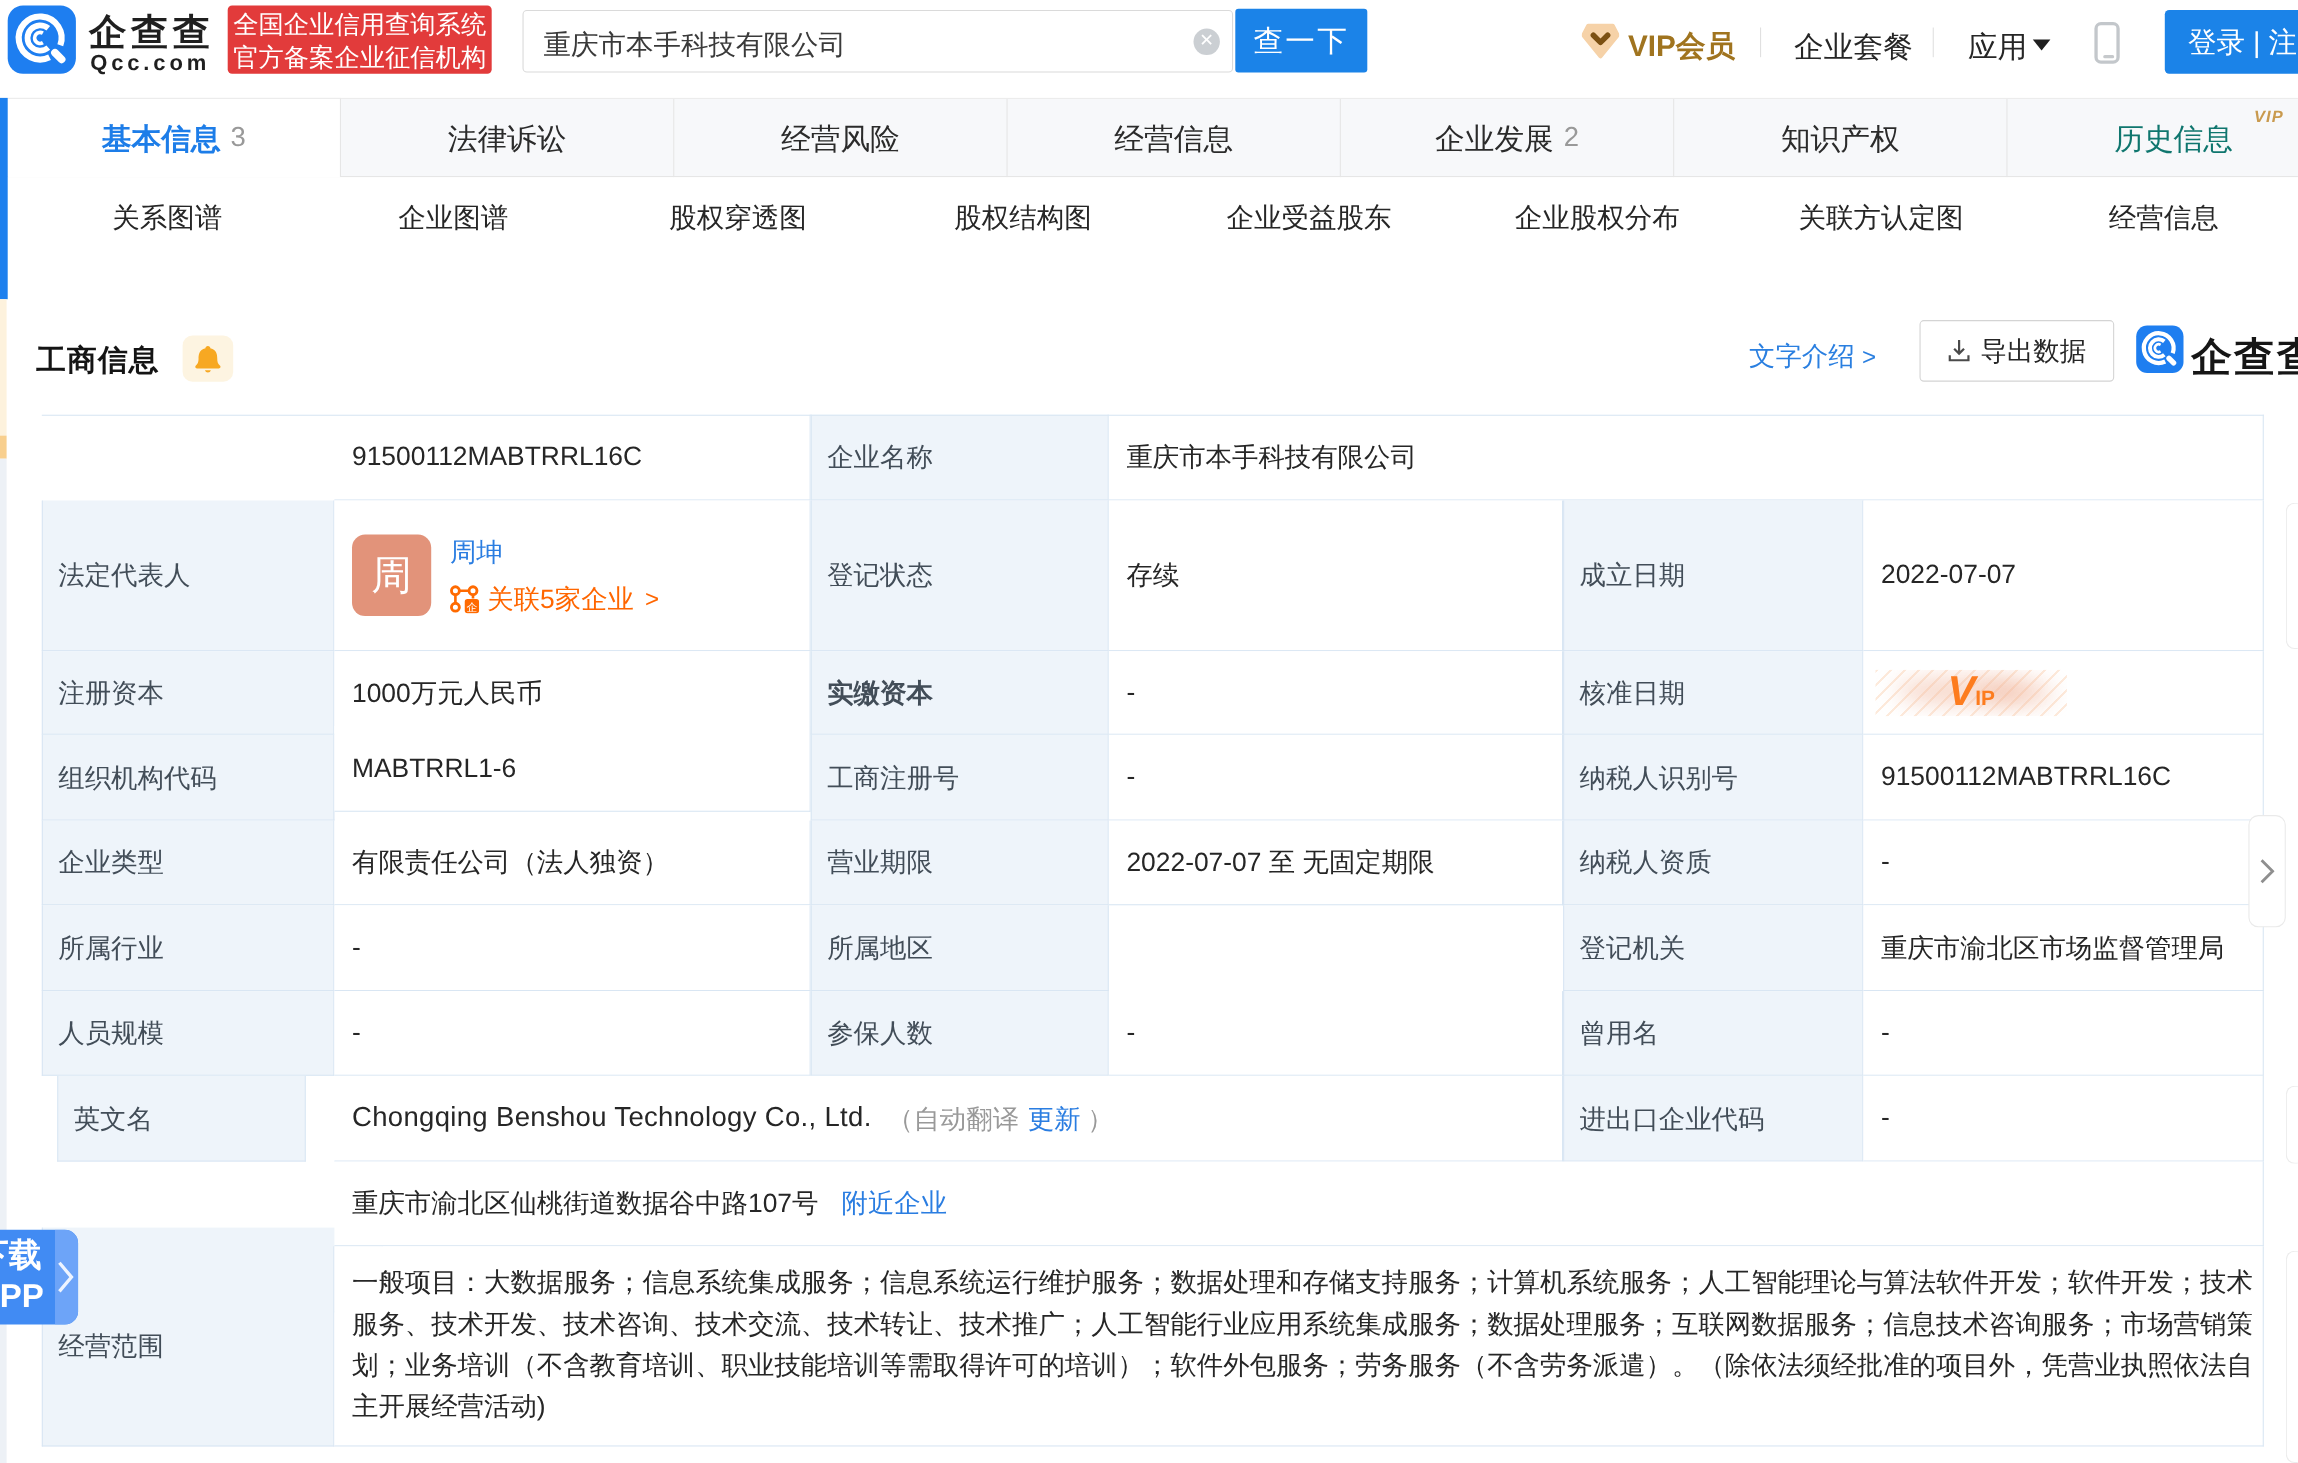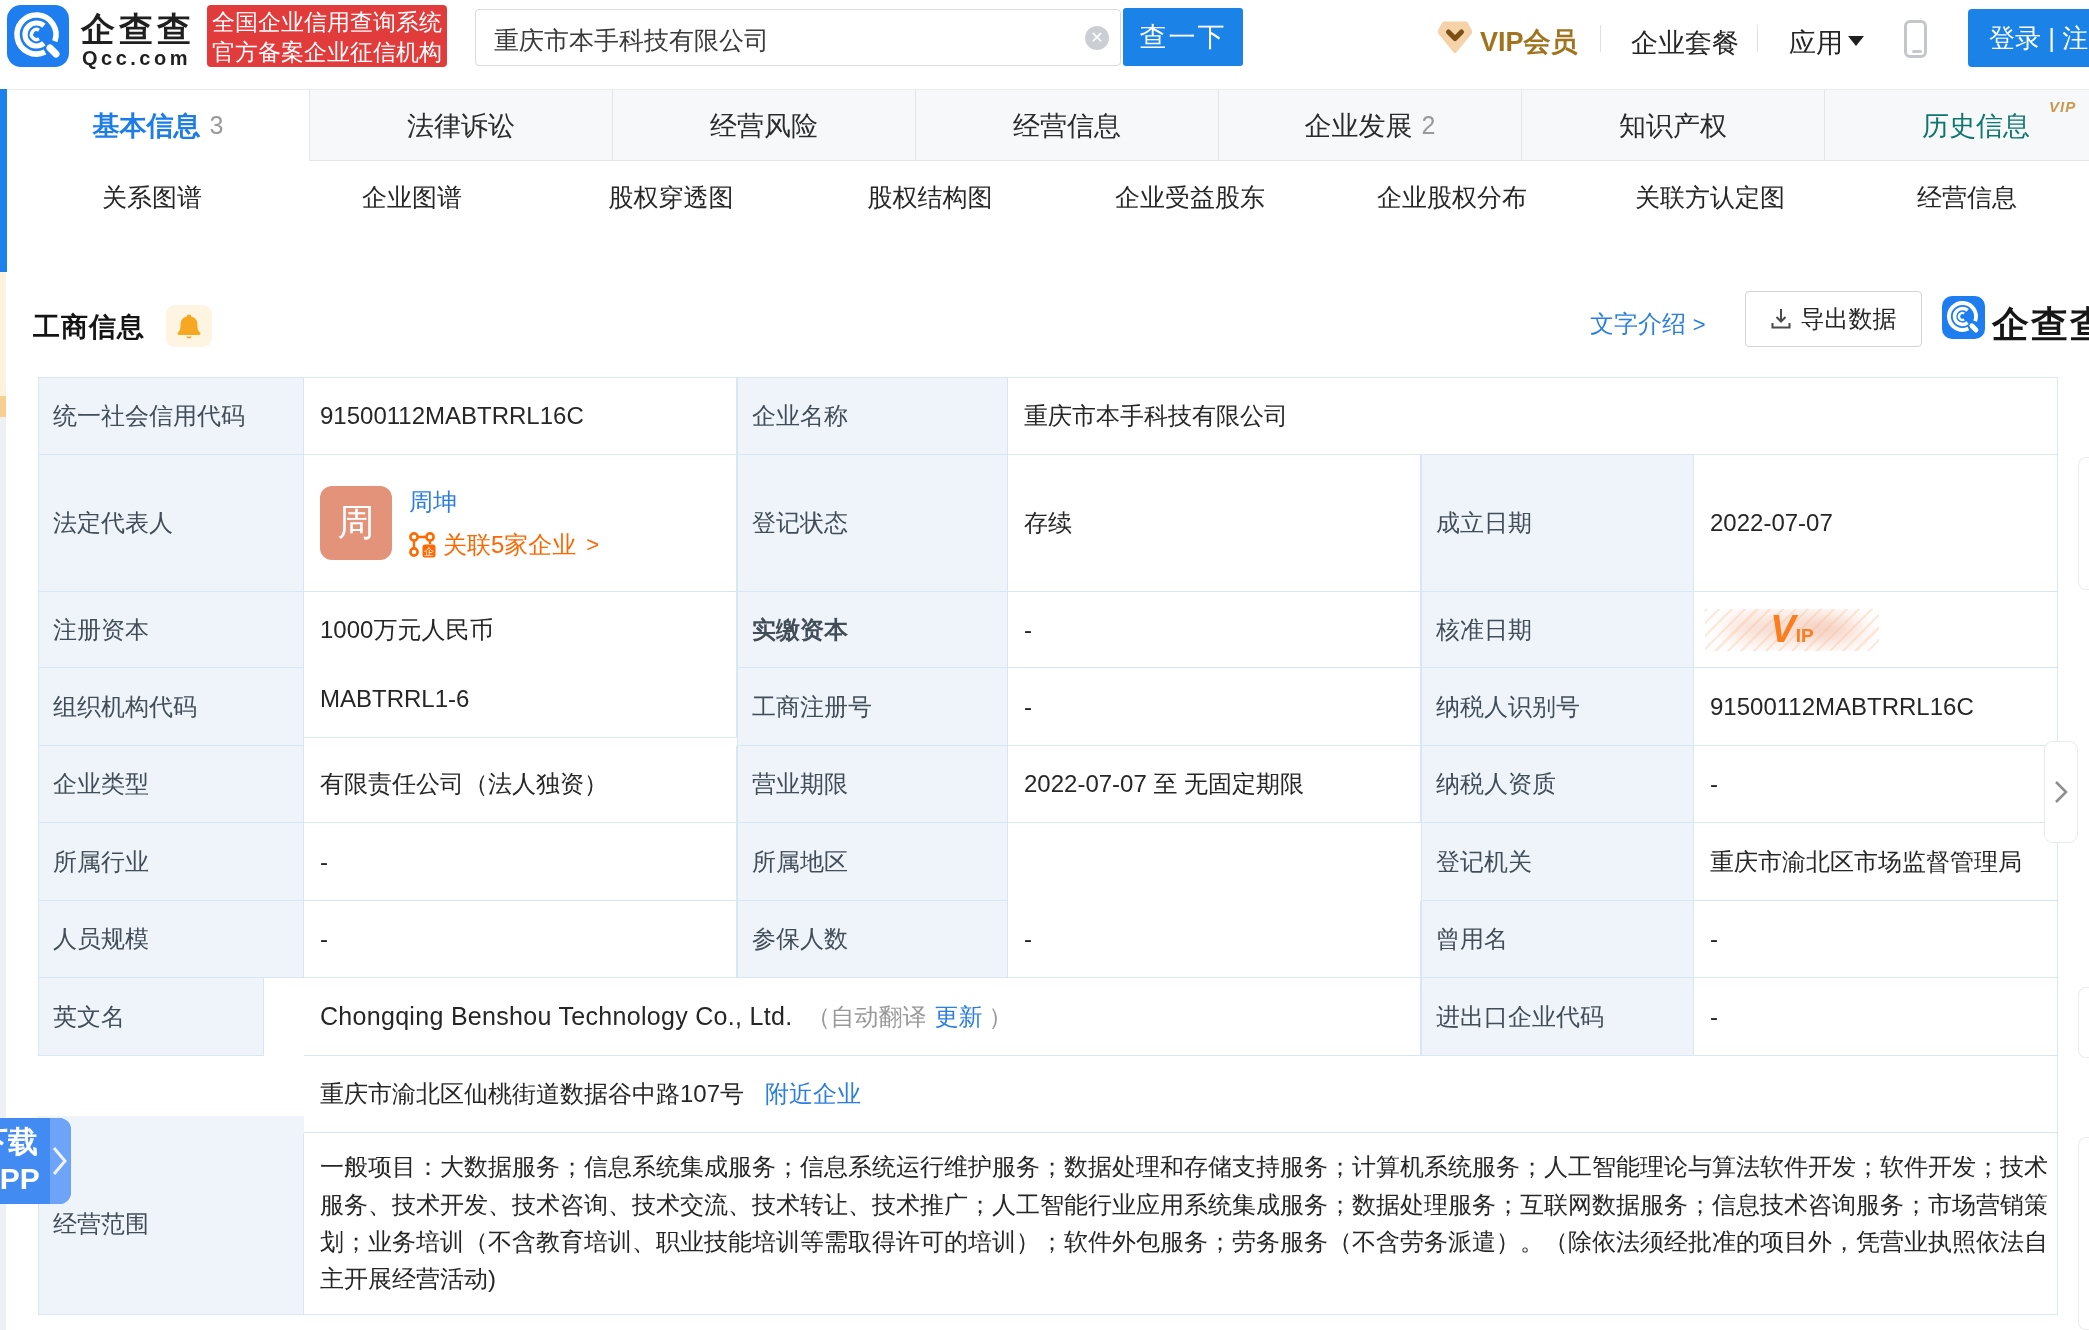--- a/index.html
+++ b/index.html
@@ -165,21 +165,20 @@
       <g fill="none" stroke="#fff">
         <path d="M38.05 47.03 A19.5 19.5 0 1 1 47.82 36.17" stroke-width="5.6"></path>
         <path d="M36.89 38.31 A11.5 11.5 0 1 1 36.89 20.69" stroke-width="5.2"></path>
         <path d="M32 33.83 A5 5 0 1 1 32 25.17" stroke-width="3.4"></path>
         <path d="M43 43 L49 49" stroke-width="7" stroke-linecap="round"></path>
       </g>
   </svg></div>
   <div class="mbrand">企查查</div>
 
   <div class="tabletop"></div>
-  <div class="cell lab" style="left:38px;top:377px;width:266px;height:78px;">统一社会信用代码</div>
 <div class="cell val" style="left:304px;top:377px;width:433px;height:78px;">91500112MABTRRL16C</div>
 <div class="cell lab" style="left:737px;top:377px;width:271px;height:78px;">企业名称</div>
 <div class="cell val" style="left:1008px;top:377px;width:1050px;height:78px;">重庆市本手科技有限公司</div>
 <div class="cell lab" style="left:38px;top:455px;width:266px;height:137px;">法定代表人</div>
 <div class="cell val" style="left:304px;top:455px;width:433px;height:137px;">
       <div style="display:flex;align-items:center;">
 <div class="avatar">周</div>
 <div style="margin-left:17px;">
 <div><span class="blue" style="font-size:24px;">周坤</span></div>
 <div style="margin-top:11px;display:flex;align-items:center;">
@@ -232,21 +231,21 @@
 <div class="cell val" style="left:304px;top:823px;width:433px;height:78px;">-</div>
 <div class="cell lab" style="left:737px;top:823px;width:271px;height:78px;">所属地区</div>
 <div class="cell lab" style="left:1421px;top:823px;width:273px;height:78px;">登记机关</div>
 <div class="cell val" style="left:1694px;top:823px;width:364px;height:78px;">重庆市渝北区市场监督管理局</div>
 <div class="cell lab" style="left:38px;top:901px;width:266px;height:77px;">人员规模</div>
 <div class="cell val" style="left:304px;top:901px;width:433px;height:77px;">-</div>
 <div class="cell lab" style="left:737px;top:901px;width:271px;height:77px;">参保人数</div>
 <div class="cell val" style="left:1008px;top:901px;width:413px;height:77px;">-</div>
 <div class="cell lab" style="left:1421px;top:901px;width:273px;height:77px;">曾用名</div>
 <div class="cell val" style="left:1694px;top:901px;width:364px;height:77px;">-</div>
-<div class="cell lab" style="left:38px;top:978px;width:226px;height:78px;text-align:right;">英文名</div>
+<div class="cell lab" style="left:52px;top:978px;width:226px;height:78px;text-align:right;">英文名</div>
 <div class="cell val" style="left:304px;top:978px;width:1117px;height:78px;">
       <span style="font-size:25px;letter-spacing:0.3px;">Chongqing Benshou Technology Co., Ltd.</span>
       <span class="gray" style="margin-left:14px;">（自动翻译</span>
       <span class="blue" style="margin-left:8px;">更新</span>
       <span class="gray" style="margin-left:6px;">）</span>
     </div>
 <div class="cell lab" style="left:1421px;top:978px;width:273px;height:78px;">进出口企业代码</div>
 <div class="cell val" style="left:1694px;top:978px;width:364px;height:78px;">-</div>
 <div class="cell lab" style="left:38px;top:1116px;width:310px;height:77px;">注册地址</div>
 <div class="cell val" style="left:304px;top:1056px;width:1754px;height:77px;">

